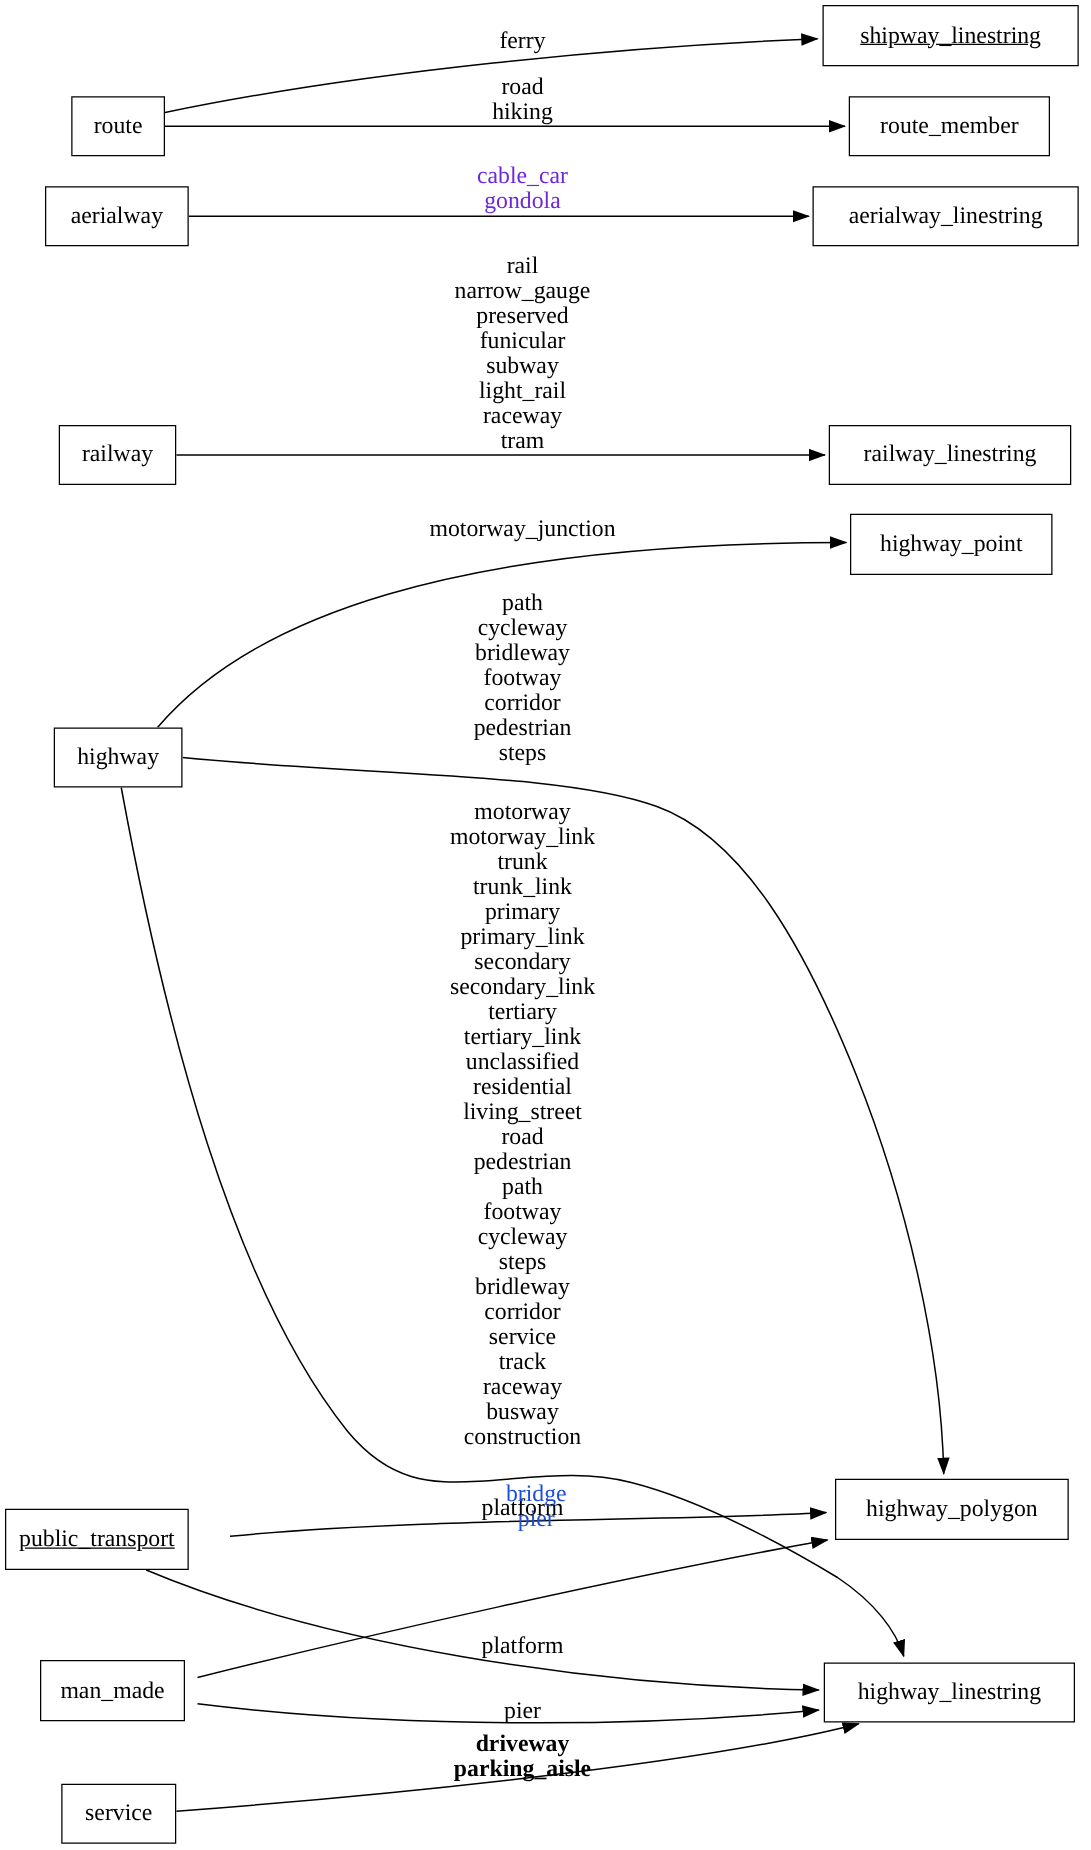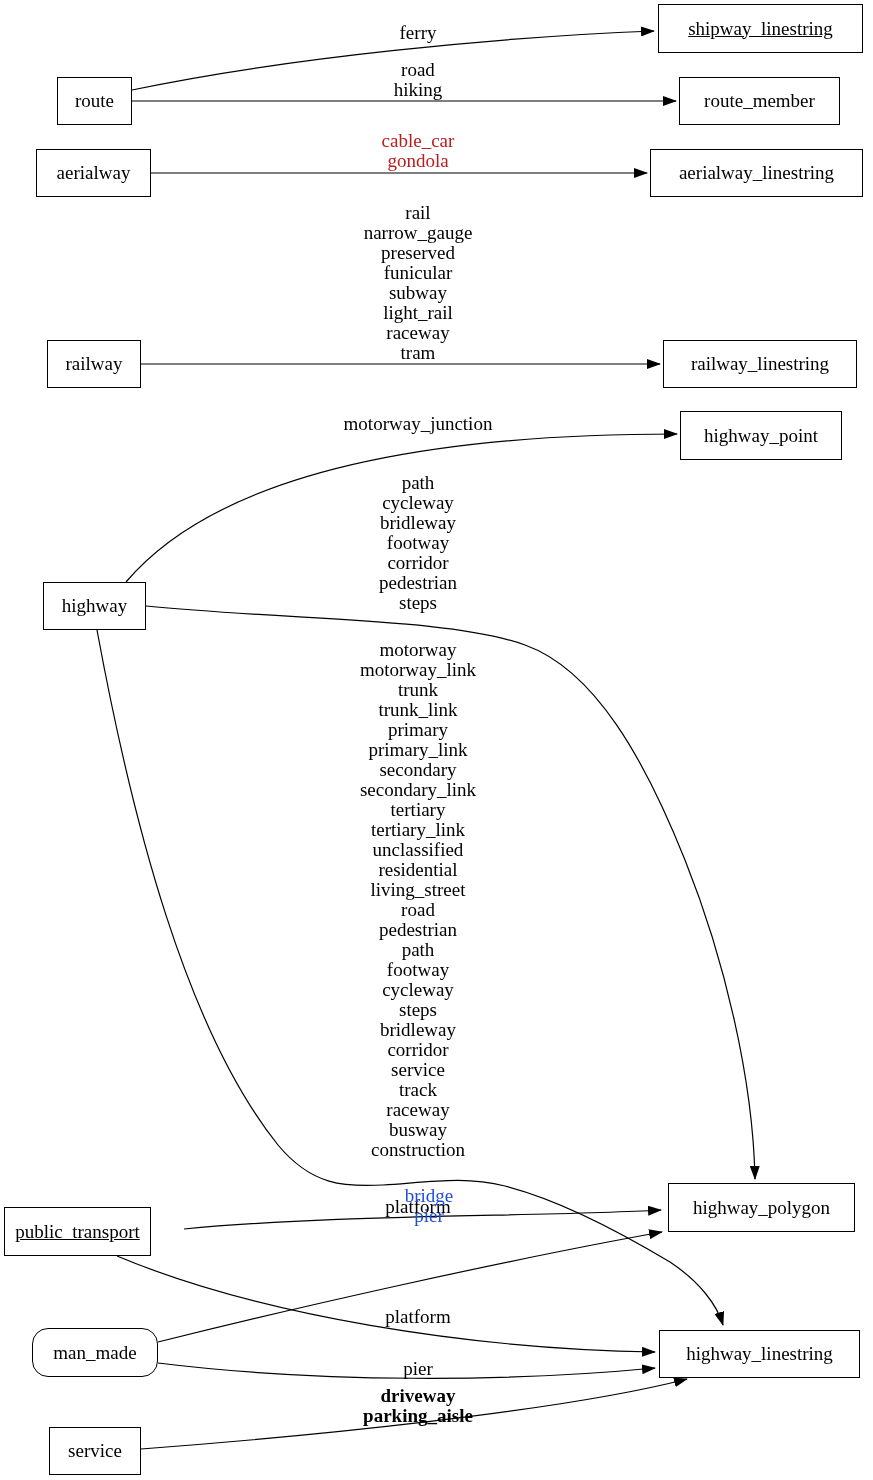--- a/index.html
+++ b/index.html
@@ -84,39 +84,39 @@
       </div>
       <div class="node" style="left: 43px; top: 582px; width: 103px; height: 48px; border-color: rgb(0, 0, 0); background: rgb(255, 255, 255);">
         <span>highway</span>
       </div>
       <div class="node" style="left: 4px; top: 1207px; width: 147px; height: 49px; border-color: rgb(0, 0, 0); background: rgb(255, 255, 255); text-decoration: underline;">
         <span>public_transport</span>
       </div>
       <div class="node" style="left: 668px; top: 1183px; width: 187px; height: 49px; border-color: rgb(0, 0, 0); background: rgb(255, 255, 255);">
         <span>highway_polygon</span>
       </div>
-      <div class="node" style="left: 32px; top: 1328px; width: 126px; height: 49px; border-color: rgb(0, 0, 0); background: rgb(255, 255, 255); border-radius: 16px;">
+      <div class="node" style="left: 32px; top: 1328px; width: 116px; height: 49px; border-color: rgb(0, 0, 0); background: rgb(255, 255, 255);">
         <span>man_made</span>
       </div>
       <div class="node" style="left: 659px; top: 1330px; width: 201px; height: 48px; border-color: rgb(0, 0, 0); background: rgb(255, 255, 255);">
         <span>highway_linestring</span>
       </div>
       <div class="node" style="left: 49px; top: 1427px; width: 92px; height: 48px; border-color: rgb(0, 0, 0); background: rgb(255, 255, 255);">
         <span>service</span>
       </div>
     </div>
   <div id="edge-labels">
       <div class="edge-label" style="left: 418px; top: 33px; color: rgb(0, 0, 0);">
         <div>ferry</div>
       </div>
       <div class="edge-label" style="left: 418px; top: 80px; color: rgb(0, 0, 0);">
         <div>road</div>
         <div>hiking</div>
       </div>
-      <div class="edge-label" style="left: 418px; top: 151px; color: #b91c1c;">
+      <div class="edge-label" style="left: 418px; top: 151px; color: #6d28d9;">
         <div>cable_car</div>
         <div>gondola</div>
       </div>
       <div class="edge-label" style="left: 418px; top: 283px; color: rgb(0, 0, 0);">
         <div>rail</div>
         <div>narrow_gauge</div>
         <div>preserved</div>
         <div>funicular</div>
         <div>subway</div>
         <div>light_rail</div>

